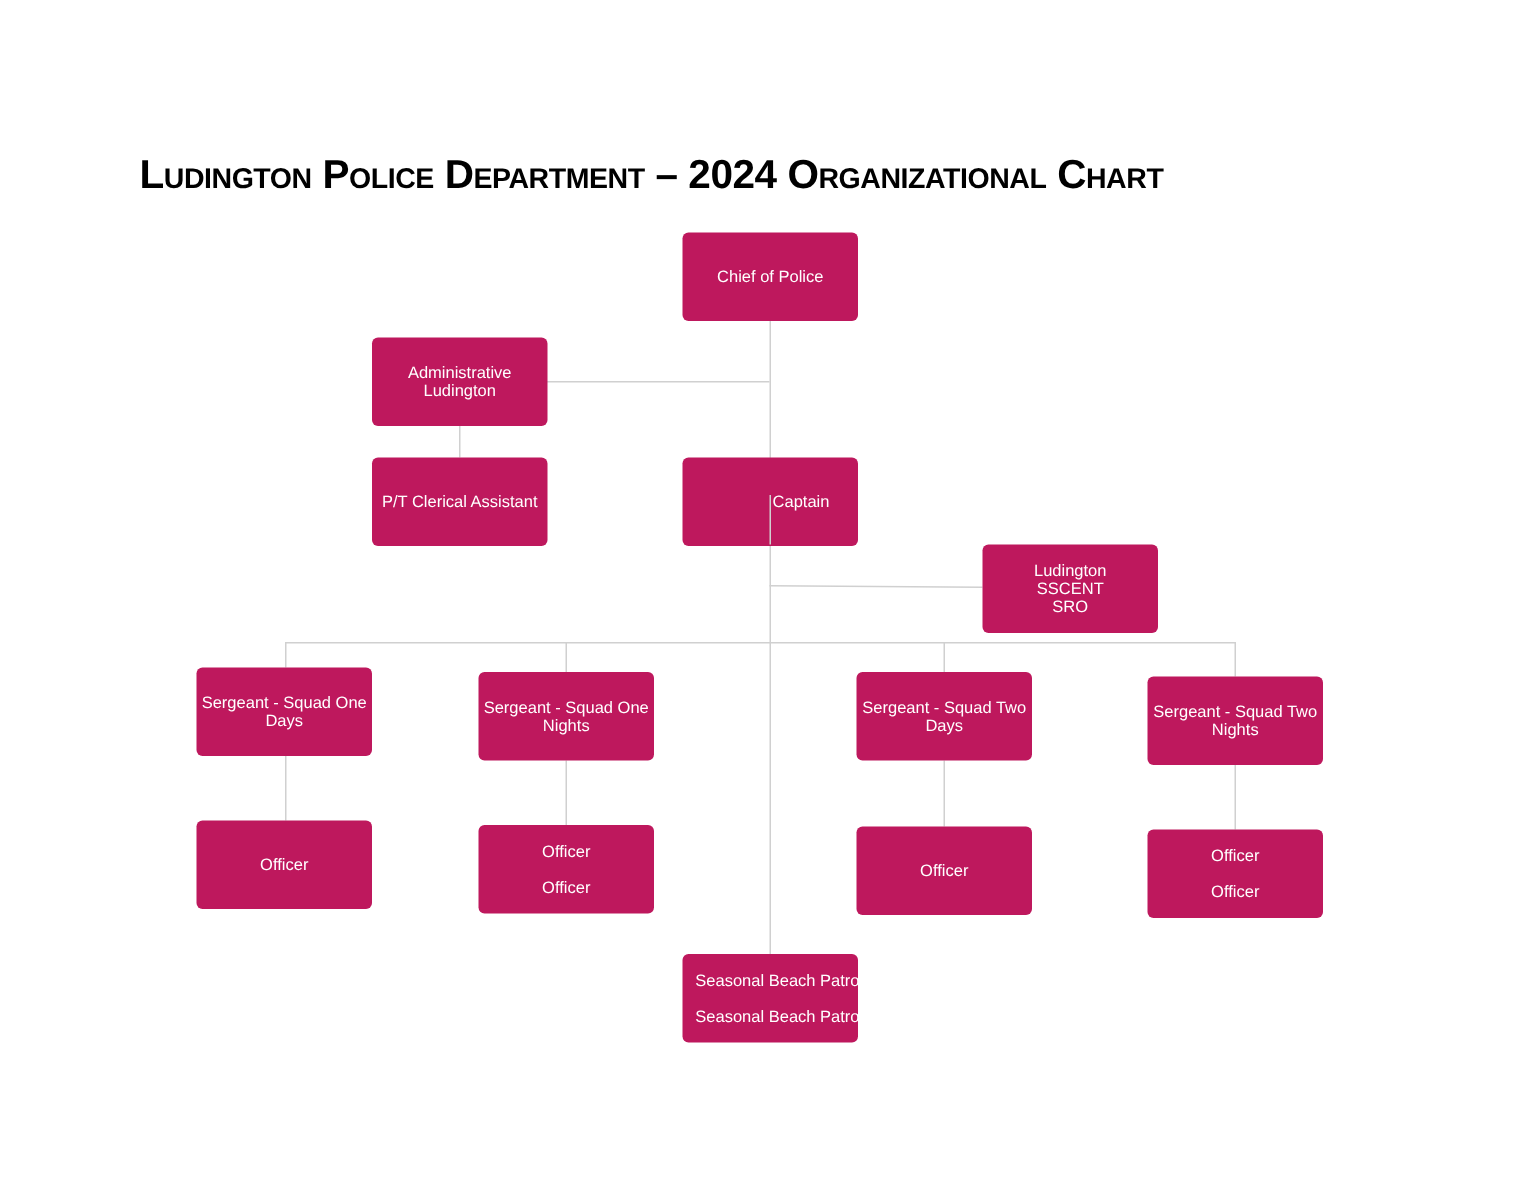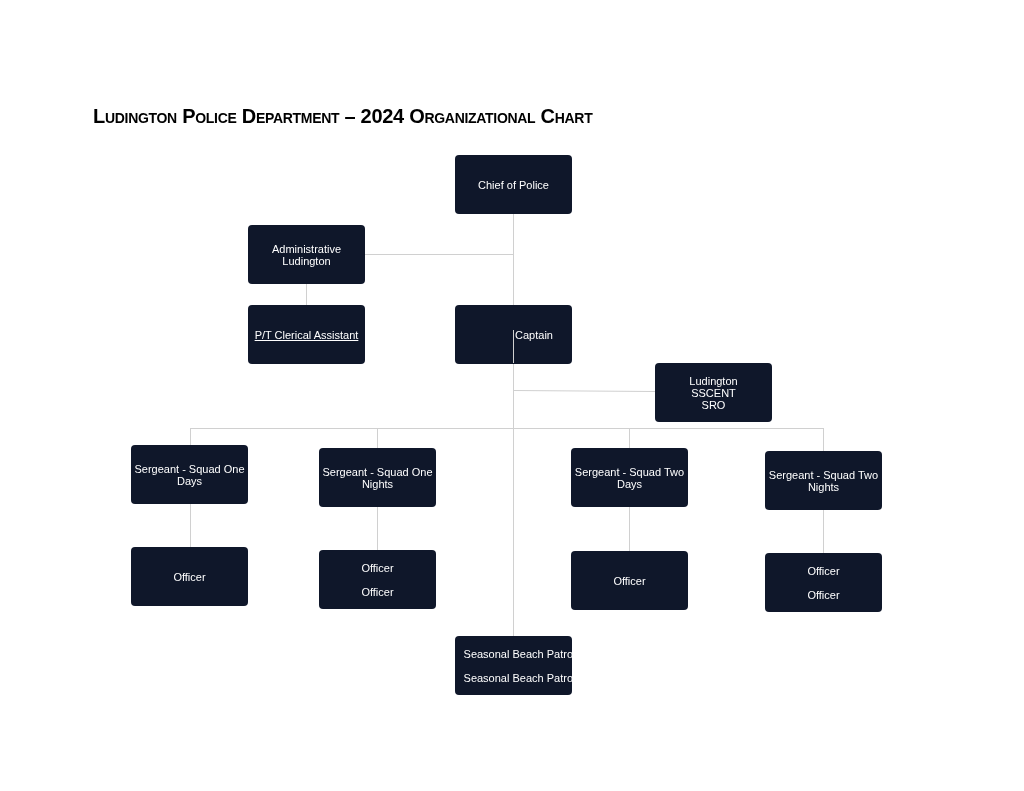--- a/index.html
+++ b/index.html
@@ -14,21 +14,21 @@
       overflow: hidden;
       font-family: "Liberation Sans", sans-serif;
     }
     .title {
       position: absolute;
       left: 93px;
       top: 96px;
       margin: 0;
       font-family: "Liberation Sans", sans-serif;
       font-weight: bold;
-      font-size: 20px;
+      font-size: 27px;
       color: #000000;
       font-variant: small-caps;
       letter-spacing: -0.3px;
       white-space: nowrap;
       line-height: 40px;
     }
     .chart {
       position: absolute;
       left: 0;
       top: 0;
@@ -36,21 +36,21 @@
       height: 791px;
     }
     .line {
       position: absolute;
       background: #d0d0d0;
     }
     .box {
       position: absolute;
       width: 117px;
       height: 59px;
-      background: #0f172a;
+      background: #be185d;
       border-radius: 4px;
       color: #ffffff;
       font-family: "Liberation Sans", sans-serif;
       font-size: 11px;
       line-height: 12px;
       display: flex;
       flex-direction: column;
       align-items: center;
       justify-content: center;
       text-align: center;
@@ -96,21 +96,21 @@
 
   <div class="box" style="left:455px; top:155px;">
     <span class="ln">Chief of Police</span>
   </div>
 
   <div class="box" style="left:248px; top:225px;">
     <span class="ln">Administrative</span>
     <span class="ln">Ludington</span>
   </div>
 
-  <div class="box" style="left:248px; top:305px;text-decoration:underline;">
+  <div class="box" style="left:248px; top:305px;">
     <span class="ln">P/T Clerical Assistant</span>
   </div>
 
   <div class="box" style="left:455px; top:305px;padding-left:44px;">
     <span class="ln">Captain</span>
   </div>
 
   <div class="line over" style="left:513px; top:330px; width:1px; height:33px;"></div>
 
   <div class="box three" style="left:655px; top:363px;">

